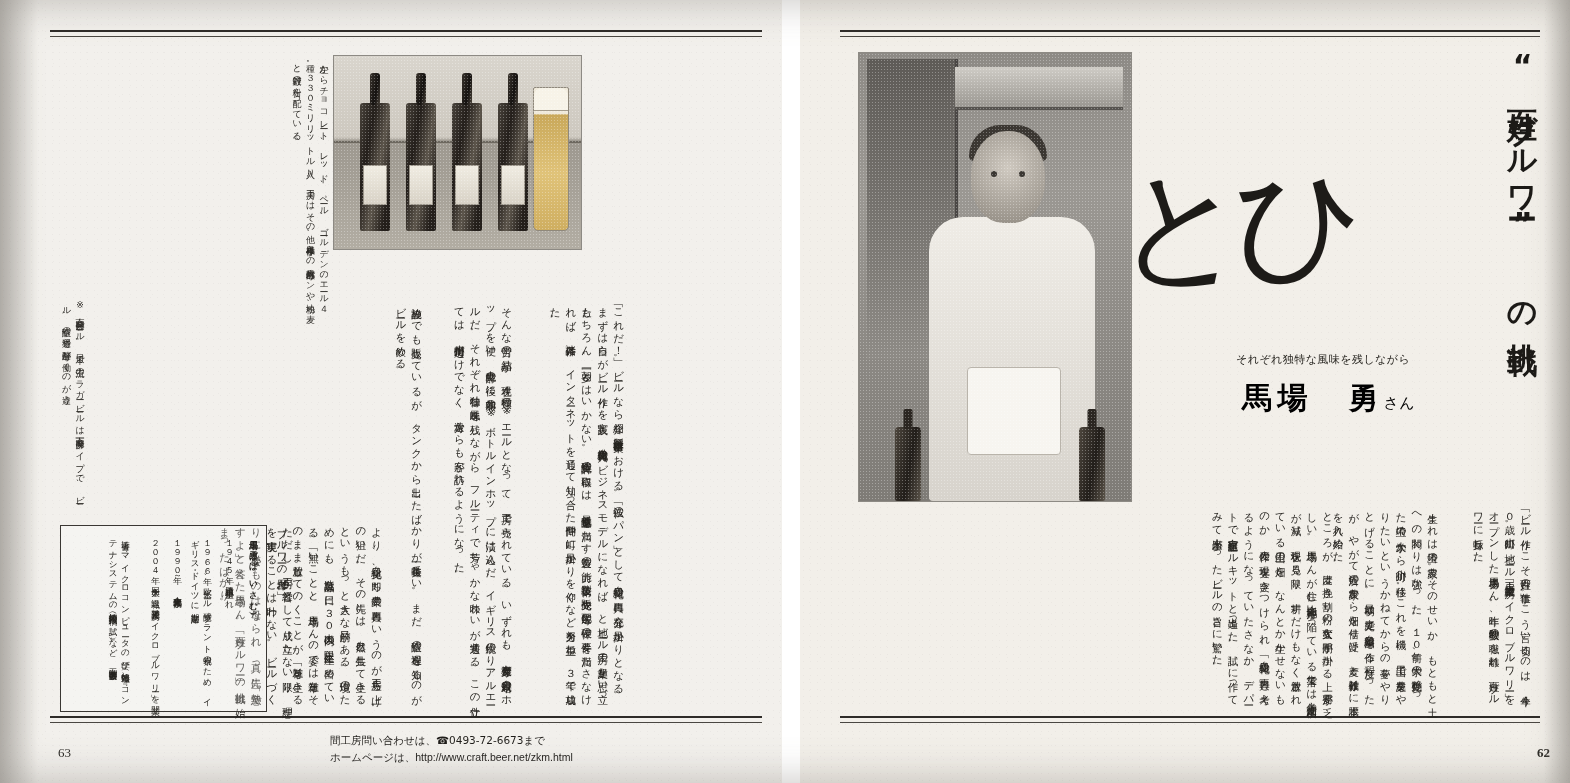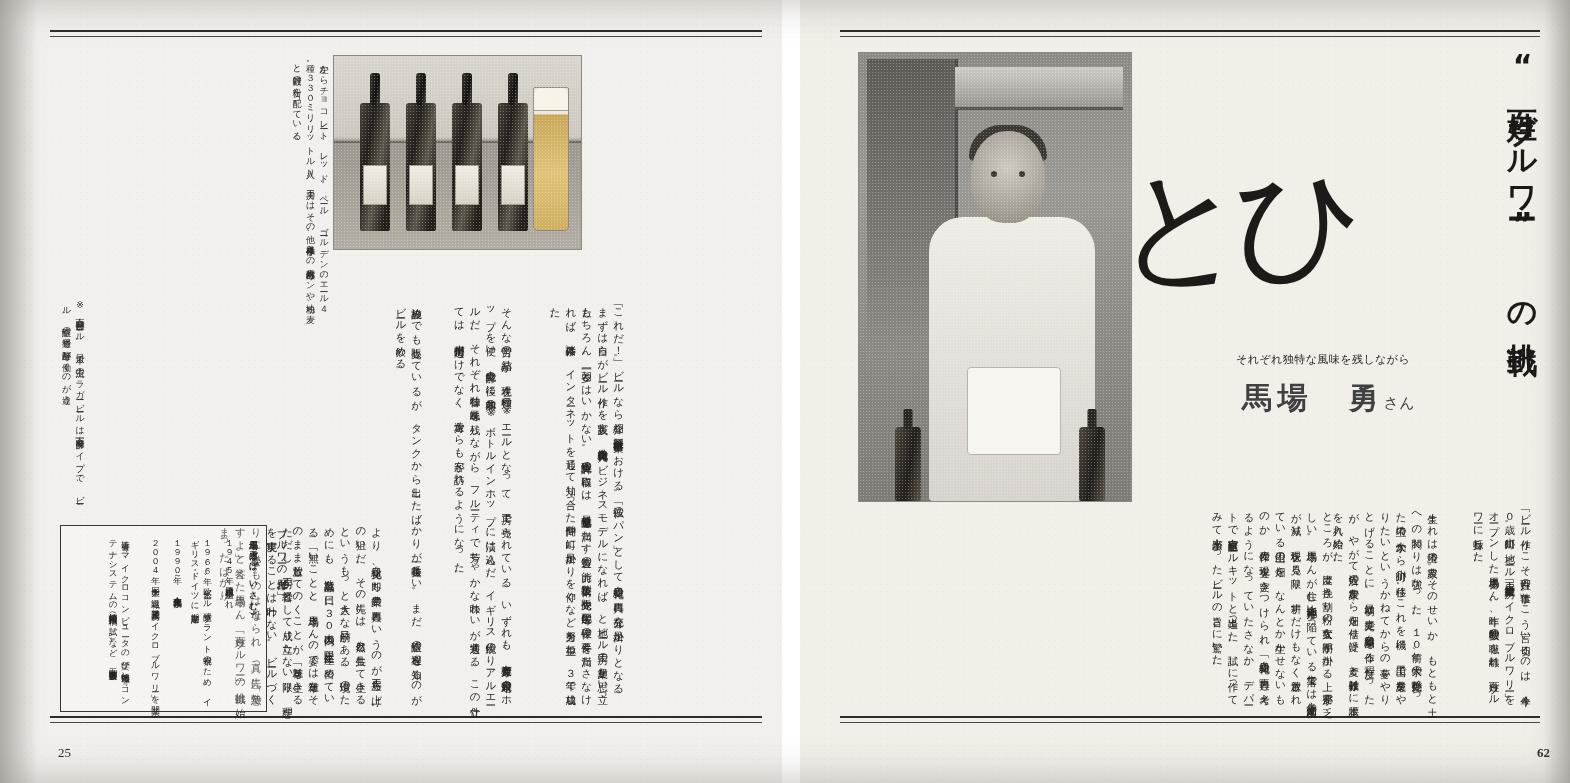--- a/index.html
+++ b/index.html
@@ -224,21 +224,21 @@
     letter-spacing: 0.04em;
     color: #26241f;
     font-family: "DejaVu Sans", "Liberation Sans", sans-serif;
   }
   #person-name {
     position: absolute;
     left: 1242px; top: 380px;
     font-size: 30px;
     letter-spacing: 0.18em;
     font-weight: bold;
-    color: #404040;
+    color: #000000;
     font-family: "DejaVu Sans", "Liberation Sans", sans-serif;
   }
   #person-name .suffix { font-size: 15px; font-weight: normal; letter-spacing: 0.02em; }
 
   
   #profile-box {
     position: absolute;
     left: 60px; top: 525px; width: 205px; height: 185px;
     border: 1px solid #3a3733;
     background: rgba(255,255,255,.25);
@@ -319,21 +319,25 @@
 
     <div id="profile-box">
       <div class="vtext" style="right:6px; top:8px; height:168px; width:22px; font-weight:bold;">馬場　勇（ばば　いさむ）</div>
       <div class="vtext" style="right:30px; top:8px; height:168px; width:20px;">１９４５年、埼玉県小川町生まれ</div>
       <div class="vtext" style="right:52px; top:8px; height:168px; width:28px;">１９６６年、欧米ビール醸造プラント視察のため、イギリス・ドイツに定期滞在</div>
       <div class="vtext" style="right:82px; top:8px; height:168px; width:20px;">１９９０年～　大東文化大学教授</div>
       <div class="vtext" style="right:104px; top:8px; height:168px; width:28px;">２００４年　同大学を退職、「麦雑穀工房マイクロブルワリー」を開業</div>
       <div class="vtext" style="right:134px; top:8px; height:168px; width:62px;">著書に『マイクロコンピュータの学び（情報処理）』、『コンテナシステムの技術知識（投稿の試し）』など、工学関連著書多数</div>
     </div>
 
-    <div class="folio" id="folio-left">25</div>
+    <div class="folio" id="folio-left">63</div>
+    <div id="contact">
+      <div>間工房問い合わせは、☎0493-72-6673まで</div>
+      <div class="url">ホームページは、http://www.craft.beer.net/zkm.html</div>
+    </div>
 
     <div class="scan-left-band"></div>
   </div>
 
   <div class="gutter"></div>
 
   <div class="spread-half half-right">
     <div class="speckle"></div>
 
     <div class="rule" style="left:40px; top:30px; width:700px; height:2px;"></div>

